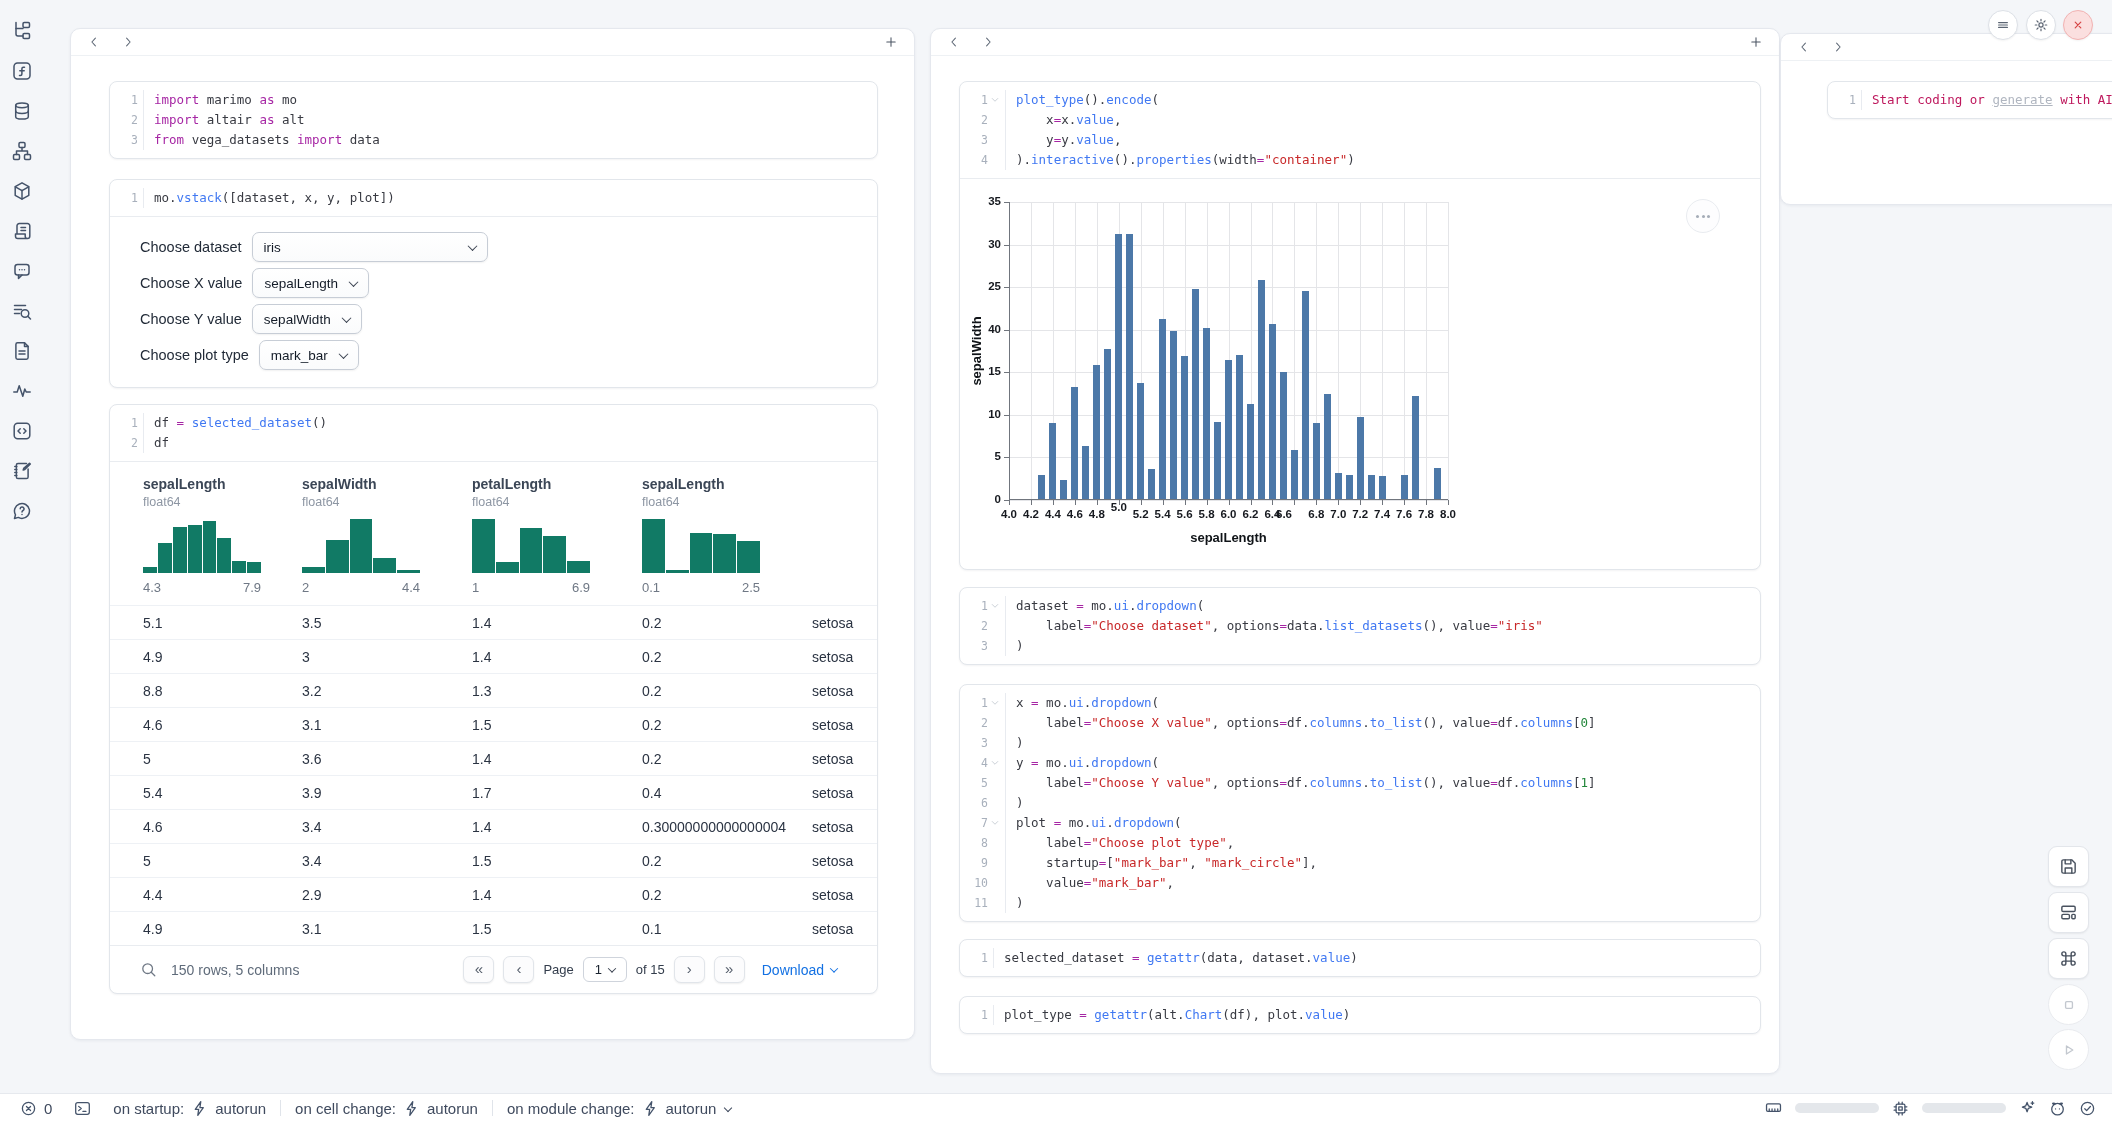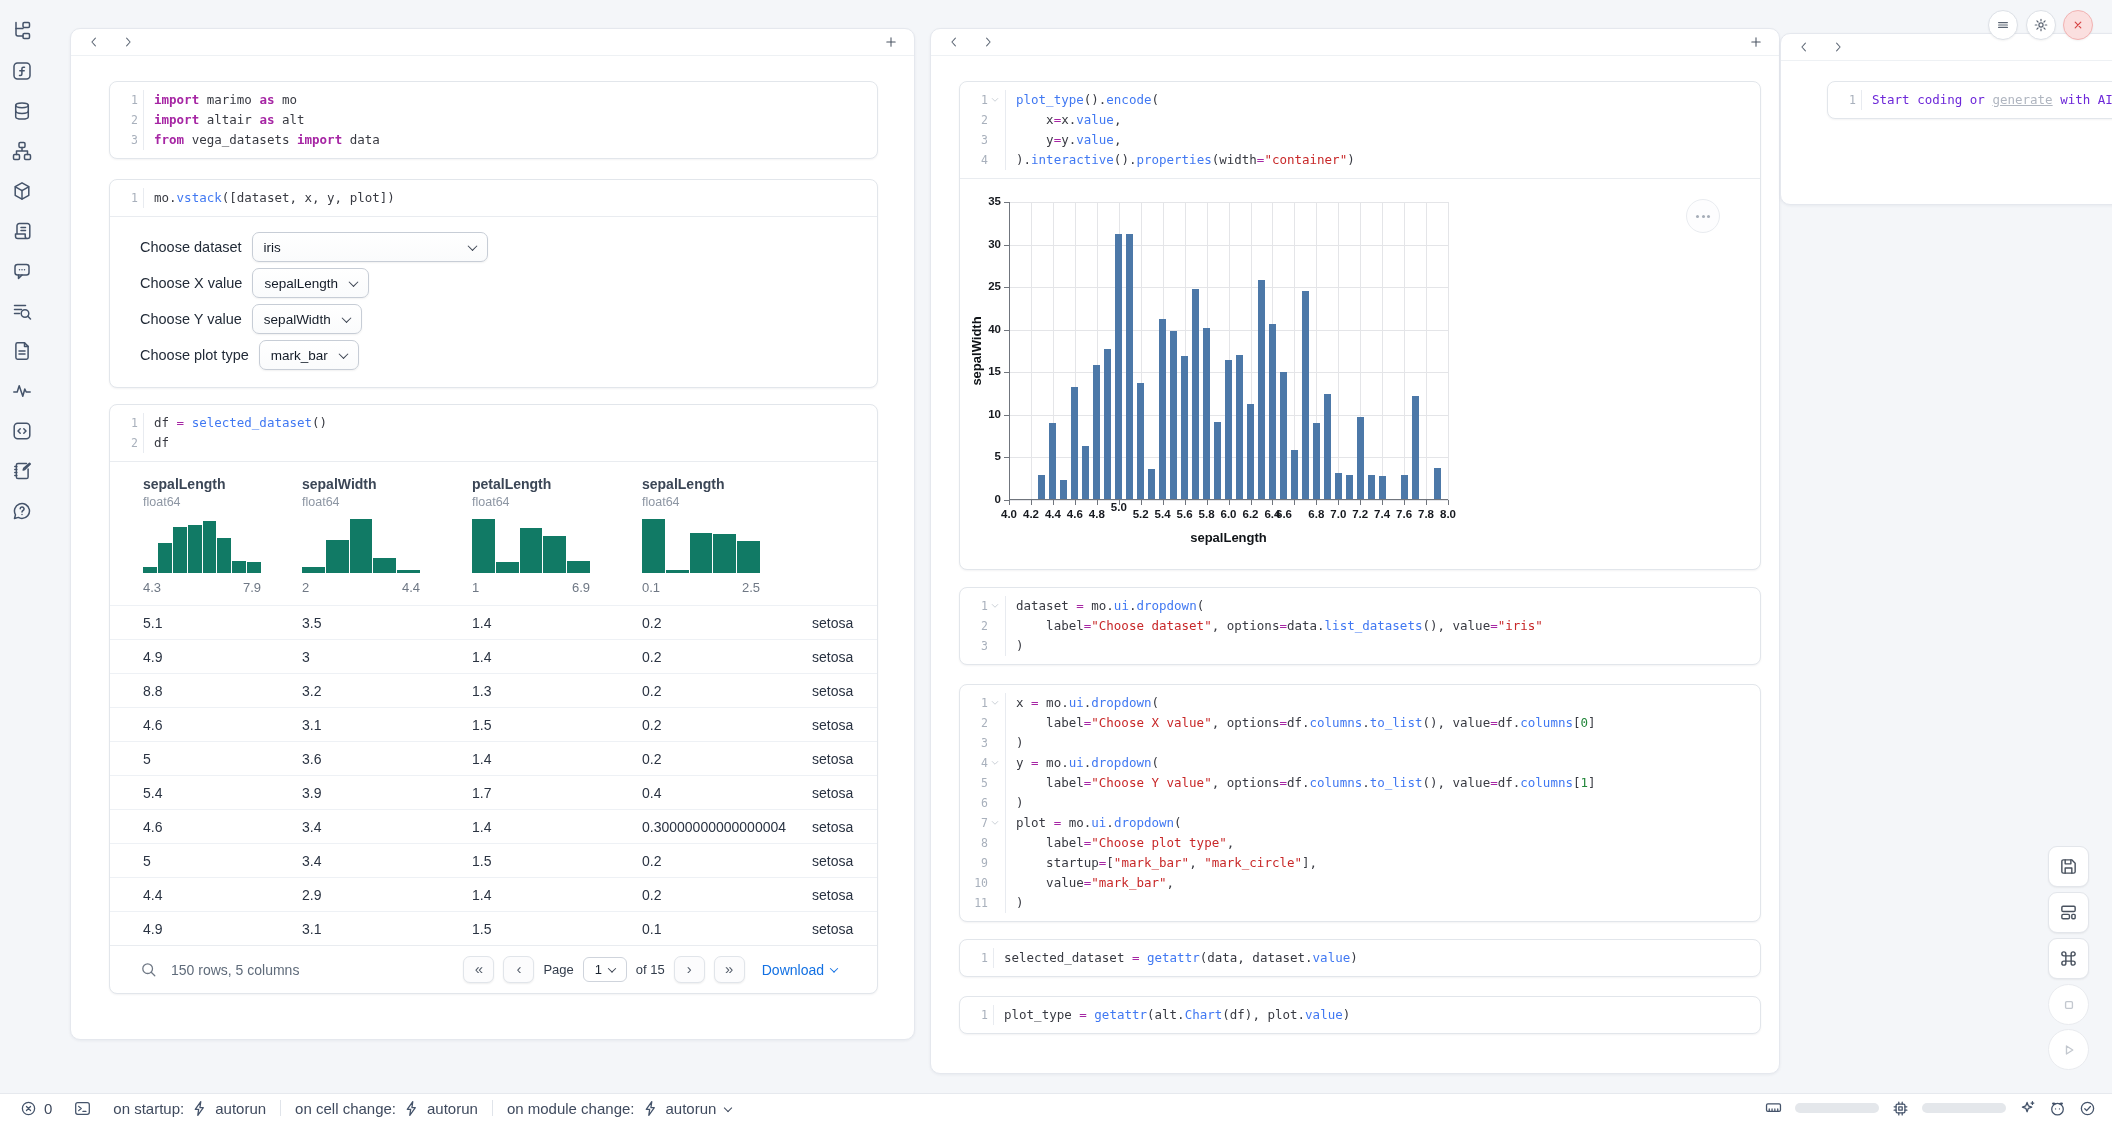--- a/index.html
+++ b/index.html
@@ -26,27 +26,27 @@
   
   .cell { position:absolute; background:#fff; border:1px solid #e2e6eb; border-radius:8px; box-shadow:0 1px 2px rgba(16,24,40,.05); overflow:hidden; }
   .codeblock { padding:8px 0; font-family:"DejaVu Sans Mono", monospace; font-size:12.5px; line-height:20px; cursor:text; }
   .cline { display:flex; height:20px; }
   .gutter { flex:0 0 34px; display:flex; align-items:center; justify-content:flex-end; gap:2px; padding-right:5px; border-right:1px solid #e8ebf0; color:#a8b0bc; font-size:11.5px; }
   .codeblock.folds .gutter { flex-basis:46px; }
   .fold { width:10px; height:10px; color:#b9c0ca; cursor:pointer; }
   .fold svg { width:10px; height:10px; }
   .foldpad { width:10px; }
   .ctext { padding-left:10px; white-space:pre; color:#383a42; }
-  .tok-kw { color:#a626a4; font-weight:bold; }
+  .tok-kw { color:#a626a4; font-weight:normal; }
   .tok-fn { color:#4078f2; }
   .tok-str { color:#c82829; }
   .tok-num { color:#22863a; }
   .tok-op { color:#a626a4; }
   .tok-pl { color:#383a42; }
-  .tok-ph { color:#6d28d9; }
+  .tok-ph { color:#be185d; }
   .tok-ph_link { color:#b0b6c0; text-decoration:underline; cursor:pointer; }
   .cell-divider { border-top:1px solid #e9ecf0; }
 
   
   .controls-out { padding:12px 0 14px 30px; }
   .control-row { display:flex; align-items:center; height:36px; gap:10px; font-size:14.5px; color:#222b38; }
   .select-box { height:30px; border:1px solid #c7cdd6; border-radius:7px; background:linear-gradient(#fff,#fafbfc); box-shadow:0 1px 2px rgba(0,0,0,.06); display:inline-flex; align-items:center; padding:0 11px; font-size:13.5px; color:#131b27; gap:12px; cursor:pointer; }
   .select-box.wide { width:236px; justify-content:space-between; }
   .chev { width:7px; height:7px; border-left:1.7px solid #3b4351; border-bottom:1.7px solid #3b4351; transform:rotate(-45deg) translate(1px,-1px); flex:none; }
 

